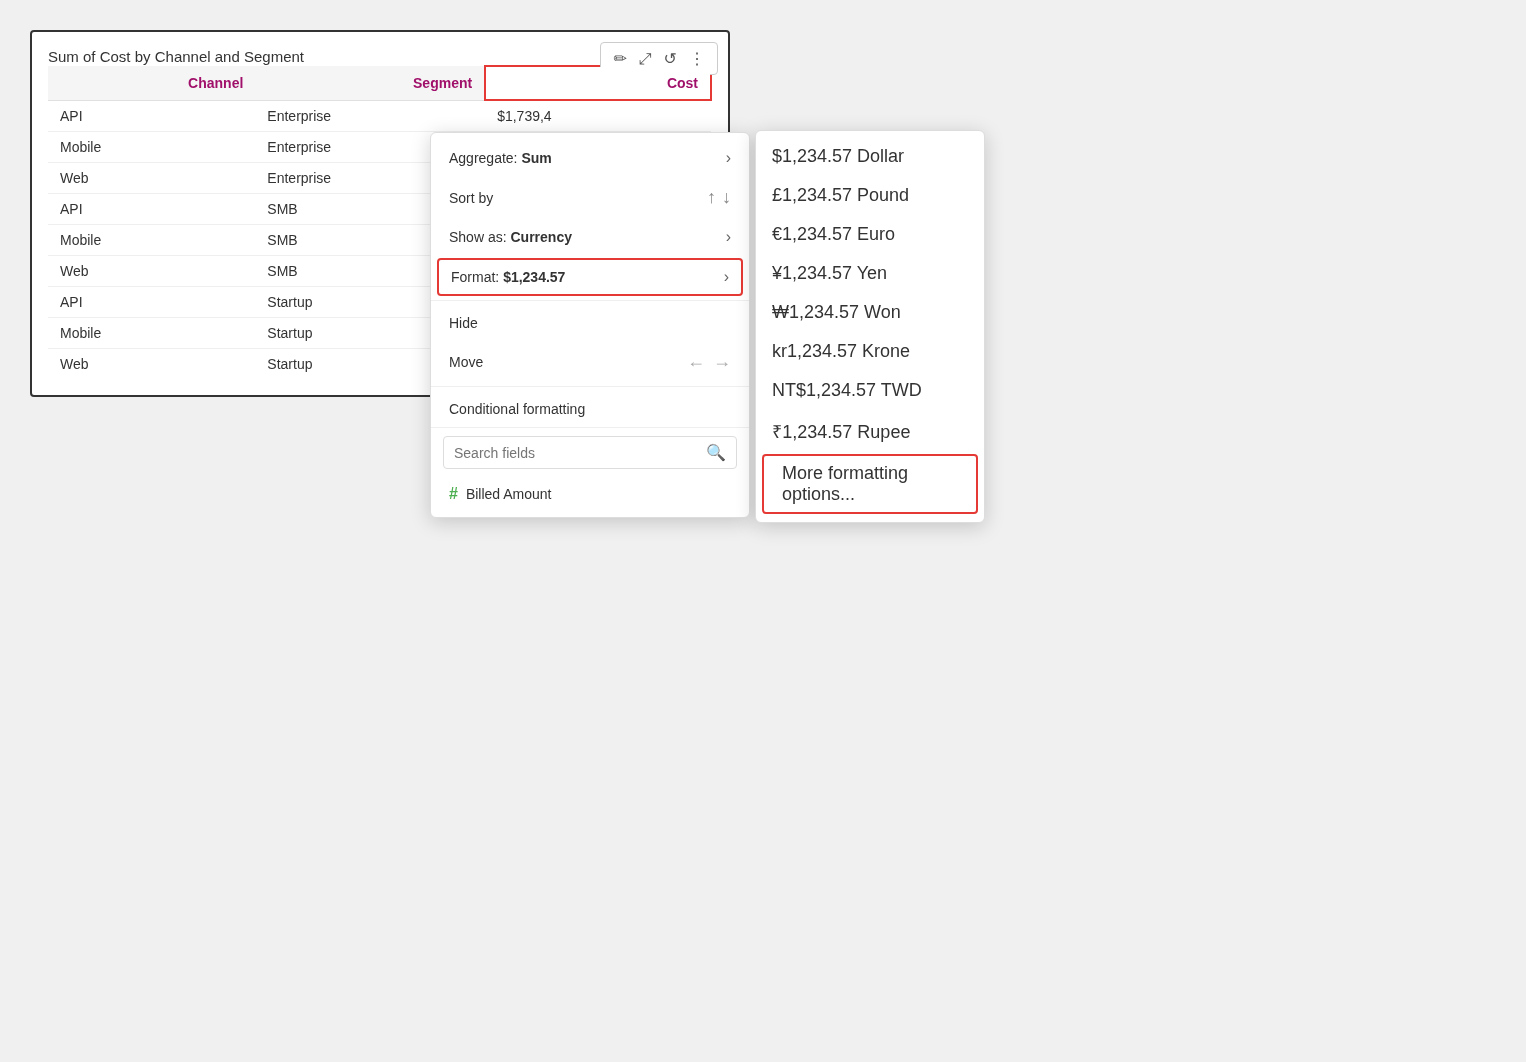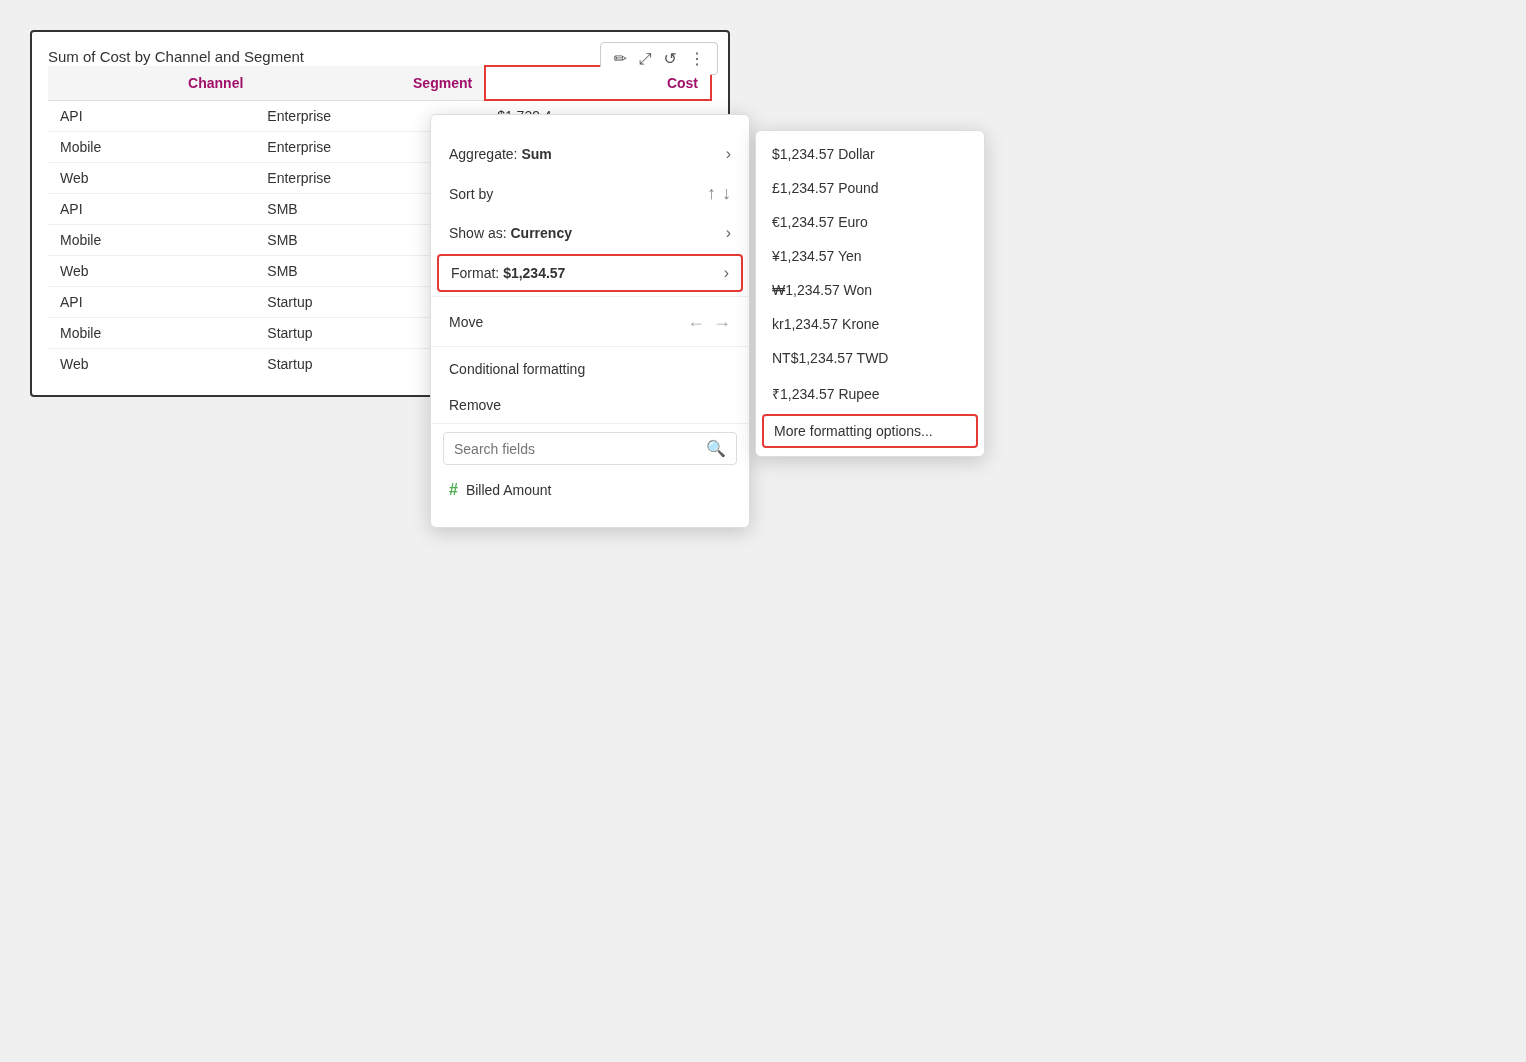--- a/index.html
+++ b/index.html
@@ -84,29 +84,29 @@
       text-align: left;
     }
 
     .data-table tr:last-child td {
       border-bottom: none;
     }
 
     
     .context-menu {
       position: absolute;
-      top: 114px;
+      top: 132px;
       left: 430px;
       background: #fff;
       border: 1px solid #ddd;
       border-radius: 6px;
       box-shadow: 0 4px 20px rgba(0,0,0,0.18);
       width: 320px;
       z-index: 100;
-      padding: 20px 0;
+      padding: 6px 0;
     }
 
     .menu-item {
       display: flex;
       align-items: center;
       justify-content: space-between;
       padding: 10px 18px;
       cursor: pointer;
       color: #333;
     }
@@ -210,28 +210,28 @@
       box-shadow: 0 4px 20px rgba(0,0,0,0.18);
       width: 230px;
       z-index: 110;
       padding: 6px 0;
     }
 
     .format-item {
       padding: 9px 16px;
       cursor: pointer;
       color: #333;
-      font-size: 14px;
+      font-size: 18px;
     }
 
     .format-item.more-options {
       border: 2px solid #e53935;
       margin: 2px 6px;
       border-radius: 4px;
-      padding: 7px 10px;
+      padding: 7px 18px;
     }
   </style>
 </head>
 <body>
 
 <div class="main-container">
   <div class="chart-widget">
 
     <div class="toolbar">
       <span class="toolbar-icon" title="Edit">✏</span>
@@ -327,38 +327,38 @@
 
   <div class="menu-item highlighted">
     <span class="label">
       Format: <strong>$1,234.57</strong>
     </span>
     <span class="chevron">›</span>
   </div>
 
   <hr class="menu-divider">
 
+  <div class="menu-item">
+    <span class="label">Hide</span>
+  </div>
 
   <div class="menu-item">
     <span class="label">Move</span>
     <div class="move-arrows">
       <span>←</span>
       <span>→</span>
     </div>
   </div>
 
   <hr class="menu-divider">
 
   <div class="menu-item">
     <span class="label">Conditional formatting</span>
   </div>
 
-  <div class="menu-item">
-    <span class="label">Remove</span>
-  </div>
 
   <div class="search-field-container">
     <div class="search-field-wrapper">
       <input class="search-field-input" type="text" placeholder="Search fields" style="">
       <span class="search-icon-span">🔍</span>
     </div>
   </div>
 
   <div class="billed-amount-row">
     <span class="hash-icon">#</span>

